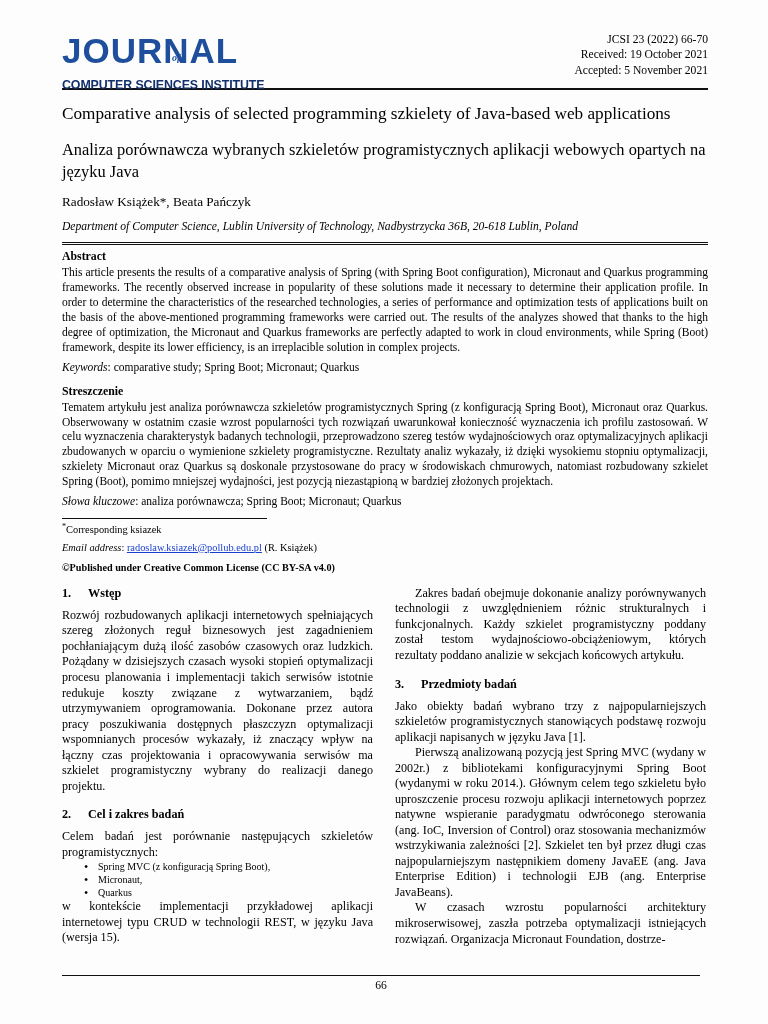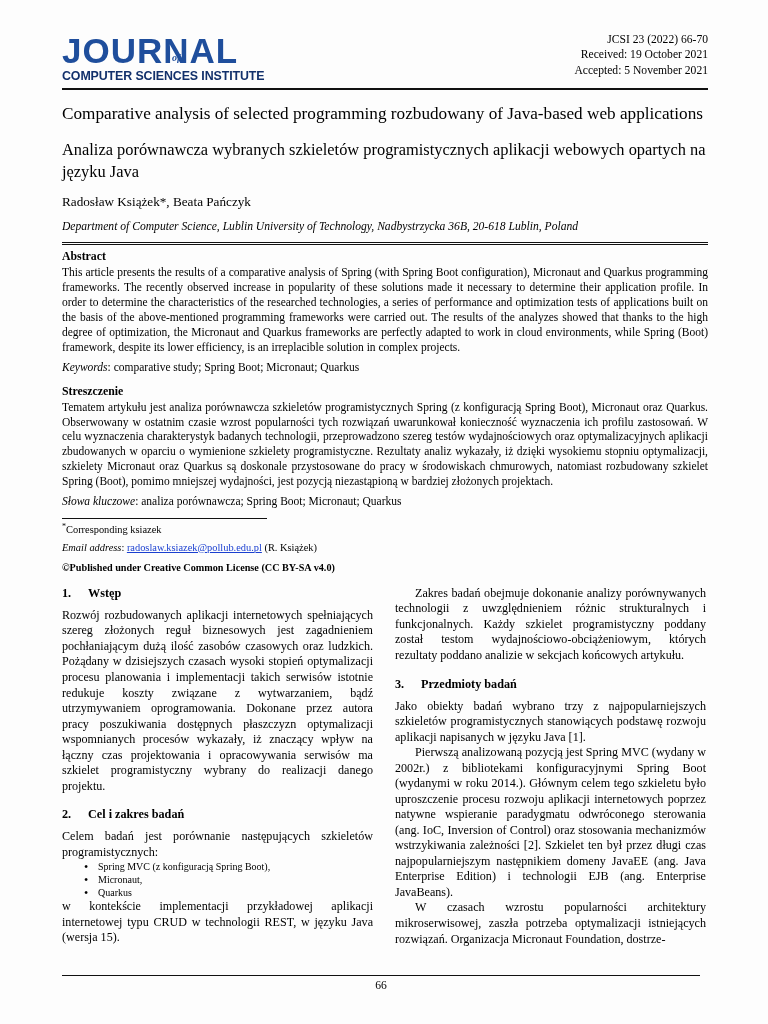--- a/index.html
+++ b/index.html
@@ -55,21 +55,21 @@
     font-size: 10px;
     color: #1f4e9c;
   }
   .logo-sub {
     font-family: "Liberation Sans", sans-serif;
     font-weight: bold;
     font-size: 12.4px;
     letter-spacing: -0.1px;
     color: #12306b;
     display: block;
-    margin-top: 1px;
+    margin-top: 10px;
   }
   .masthead-meta {
     text-align: right;
     font-size: 11.6px;
     line-height: 1.32;
     padding-top: 2px;
   }
 
   .rule-thick {
     border: 0;
@@ -237,21 +237,21 @@
       <span class="logo-sub">COMPUTER SCIENCES INSTITUTE</span>
     </div>
     <div class="masthead-meta">
       <div>JCSI 23 (2022) 66-70</div>
       <div>Received: 19 October 2021</div>
       <div>Accepted: 5 November 2021</div>
     </div>
   </div>
   <hr class="rule-thick">
 
-  <h1 class="title-en">Comparative analysis of selected programming rozbudowany of Java-based web applications</h1>
+  <h1 class="title-en">Comparative analysis of selected programming szkielety of Java-based web applications</h1>
   <h2 class="title-pl">Analiza porównawcza wybranych szkieletów programistycznych aplikacji webowych opartych na języku Java</h2>
 
   <p class="authors">Radosław Książek*, Beata Pańczyk</p>
   <p class="affiliation">Department of Computer Science, Lublin University of Technology, Nadbystrzycka 36B, 20-618 Lublin, Poland</p>
 
   <div class="dbl-rule">
     <div class="r1"></div>
     <div class="r2"></div>
   </div>
 

